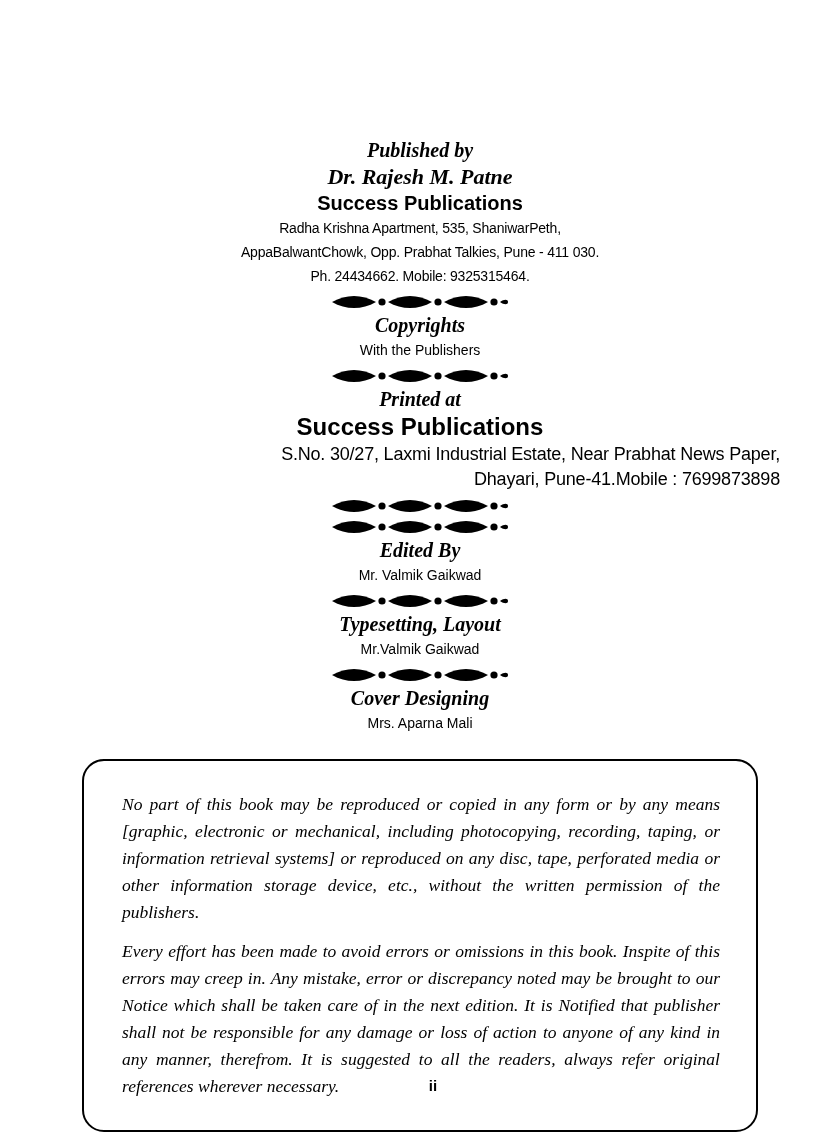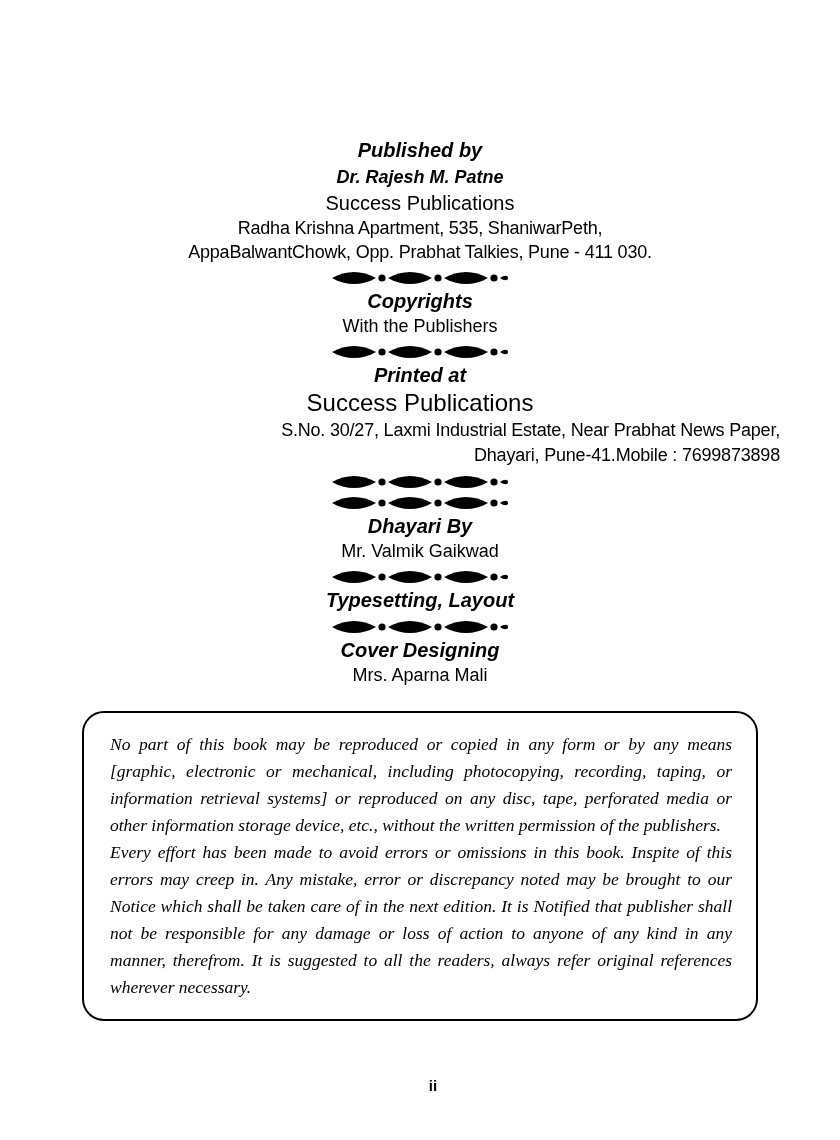--- a/index.html
+++ b/index.html
@@ -22,37 +22,37 @@
     box-sizing: border-box;
     padding: 0 60px;
   }
   .block {
     text-align: center;
   }
   .pub-start {
     padding-top: 138px;
   }
   .serif-bi {
-    font-family: Liberation Sans, sans-serif;
+    font-family: Liberation Serif, serif;
     font-weight: bold;
     font-style: italic;
   }
   .sans-b {
     font-family: "Liberation Sans", sans-serif;
+    font-weight: bold;
+  }
+  .sans {
+    font-family: "Liberation Sans", sans-serif;
     font-weight: normal;
   }
-  .sans {
-    font-family: "Liberation Sans", sans-serif;
-    font-weight: normal;
-  }
   .t20 { font-size: 20px; line-height: 25px; }
-  .t19 { font-size: 18px; line-height: 24px; }
+  .t19 { font-size: 14px; line-height: 24px; }
   .t18 { font-size: 18px; line-height: 25px; text-align: right; }
   .t24 { font-size: 24px; line-height: 30px; }
-  .t22 { font-size: 18px; line-height: 28px; }
+  .t22 { font-size: 22px; line-height: 28px; }
 
   
   .divider {
     display: flex;
     justify-content: center;
     align-items: center;
     margin: 7px 0 4px 0;
     height: 14px;
   }
   .divider svg { display: block; }
@@ -71,21 +71,21 @@
     border: 2px solid #000;
     border-radius: 22px;
     padding: 18px 24px 18px 26px;
     font-family: "Liberation Serif", serif;
     font-style: italic;
     font-size: 17.5px;
     line-height: 27px;
     text-align: justify;
   }
   .notice p {
-    margin: 0;
+    margin: 12px;
   }
   .notice p + p { margin-top: 0px; }
 
   .folio {
     position: absolute;
     bottom: 46px;
     left: 0;
     width: 840px;
     text-align: center;
     font-family: "Liberation Sans", sans-serif;
@@ -99,20 +99,21 @@
 <body>
 
 <div class="page">
 
   <div class="block pub-start">
     <div class="serif-bi t20">Published by</div>
     <div class="serif-bi t22">Dr. Rajesh M. Patne</div>
     <div class="sans-b t20">Success Publications</div>
     <div class="sans t19 tight">Radha Krishna Apartment, 535, ShaniwarPeth,</div>
     <div class="sans t19 tight">AppaBalwantChowk, Opp. Prabhat Talkies, Pune - 411 030.</div>
+    <div class="sans t19 tight">Ph. 24434662. Mobile: 9325315464.</div>
   </div>
 
   <div class="divider">
     <svg width="176" height="14" viewBox="0 0 176 14" aria-hidden="true">
       <g fill="#000">
         <path d="M0 7 C14 -1 30 -1 44 7 C30 15 14 15 0 7 Z"></path>
         <circle cx="50" cy="7" r="3.6"></circle>
         <path d="M56 7 C70 -1 86 -1 100 7 C86 15 70 15 56 7 Z" transform="translate(0,0)"></path>
         <circle cx="106" cy="7" r="3.6"></circle>
         <path d="M112 7 C126 -1 142 -1 156 7 C142 15 126 15 112 7 Z"></path>
@@ -171,40 +172,41 @@
         <path d="M56 7 C70 -1 86 -1 100 7 C86 15 70 15 56 7 Z"></path>
         <circle cx="106" cy="7" r="3.6"></circle>
         <path d="M112 7 C126 -1 142 -1 156 7 C142 15 126 15 112 7 Z"></path>
         <circle cx="162" cy="7" r="3.6"></circle>
         <path d="M168 7 C172 4 176 4 176 7 C176 10 172 10 168 7 Z"></path>
       </g>
     </svg>
   </div>
 
   <div class="block">
-    <div class="serif-bi t20">Dhayari By</div>
+    <div class="serif-bi t20">Edited By</div>
     <div class="sans t19">Mr. Valmik Gaikwad</div>
   </div>
 
   <div class="divider">
     <svg width="176" height="14" viewBox="0 0 176 14" aria-hidden="true">
       <g fill="#000">
         <path d="M0 7 C14 -1 30 -1 44 7 C30 15 14 15 0 7 Z"></path>
         <circle cx="50" cy="7" r="3.6"></circle>
         <path d="M56 7 C70 -1 86 -1 100 7 C86 15 70 15 56 7 Z"></path>
         <circle cx="106" cy="7" r="3.6"></circle>
         <path d="M112 7 C126 -1 142 -1 156 7 C142 15 126 15 112 7 Z"></path>
         <circle cx="162" cy="7" r="3.6"></circle>
         <path d="M168 7 C172 4 176 4 176 7 C176 10 172 10 168 7 Z"></path>
       </g>
     </svg>
   </div>
 
   <div class="block">
     <div class="serif-bi t20">Typesetting, Layout</div>
+    <div class="sans t19">Mr.Valmik Gaikwad</div>
   </div>
 
   <div class="divider">
     <svg width="176" height="14" viewBox="0 0 176 14" aria-hidden="true">
       <g fill="#000">
         <path d="M0 7 C14 -1 30 -1 44 7 C30 15 14 15 0 7 Z"></path>
         <circle cx="50" cy="7" r="3.6"></circle>
         <path d="M56 7 C70 -1 86 -1 100 7 C86 15 70 15 56 7 Z"></path>
         <circle cx="106" cy="7" r="3.6"></circle>
         <path d="M112 7 C126 -1 142 -1 156 7 C142 15 126 15 112 7 Z"></path>

